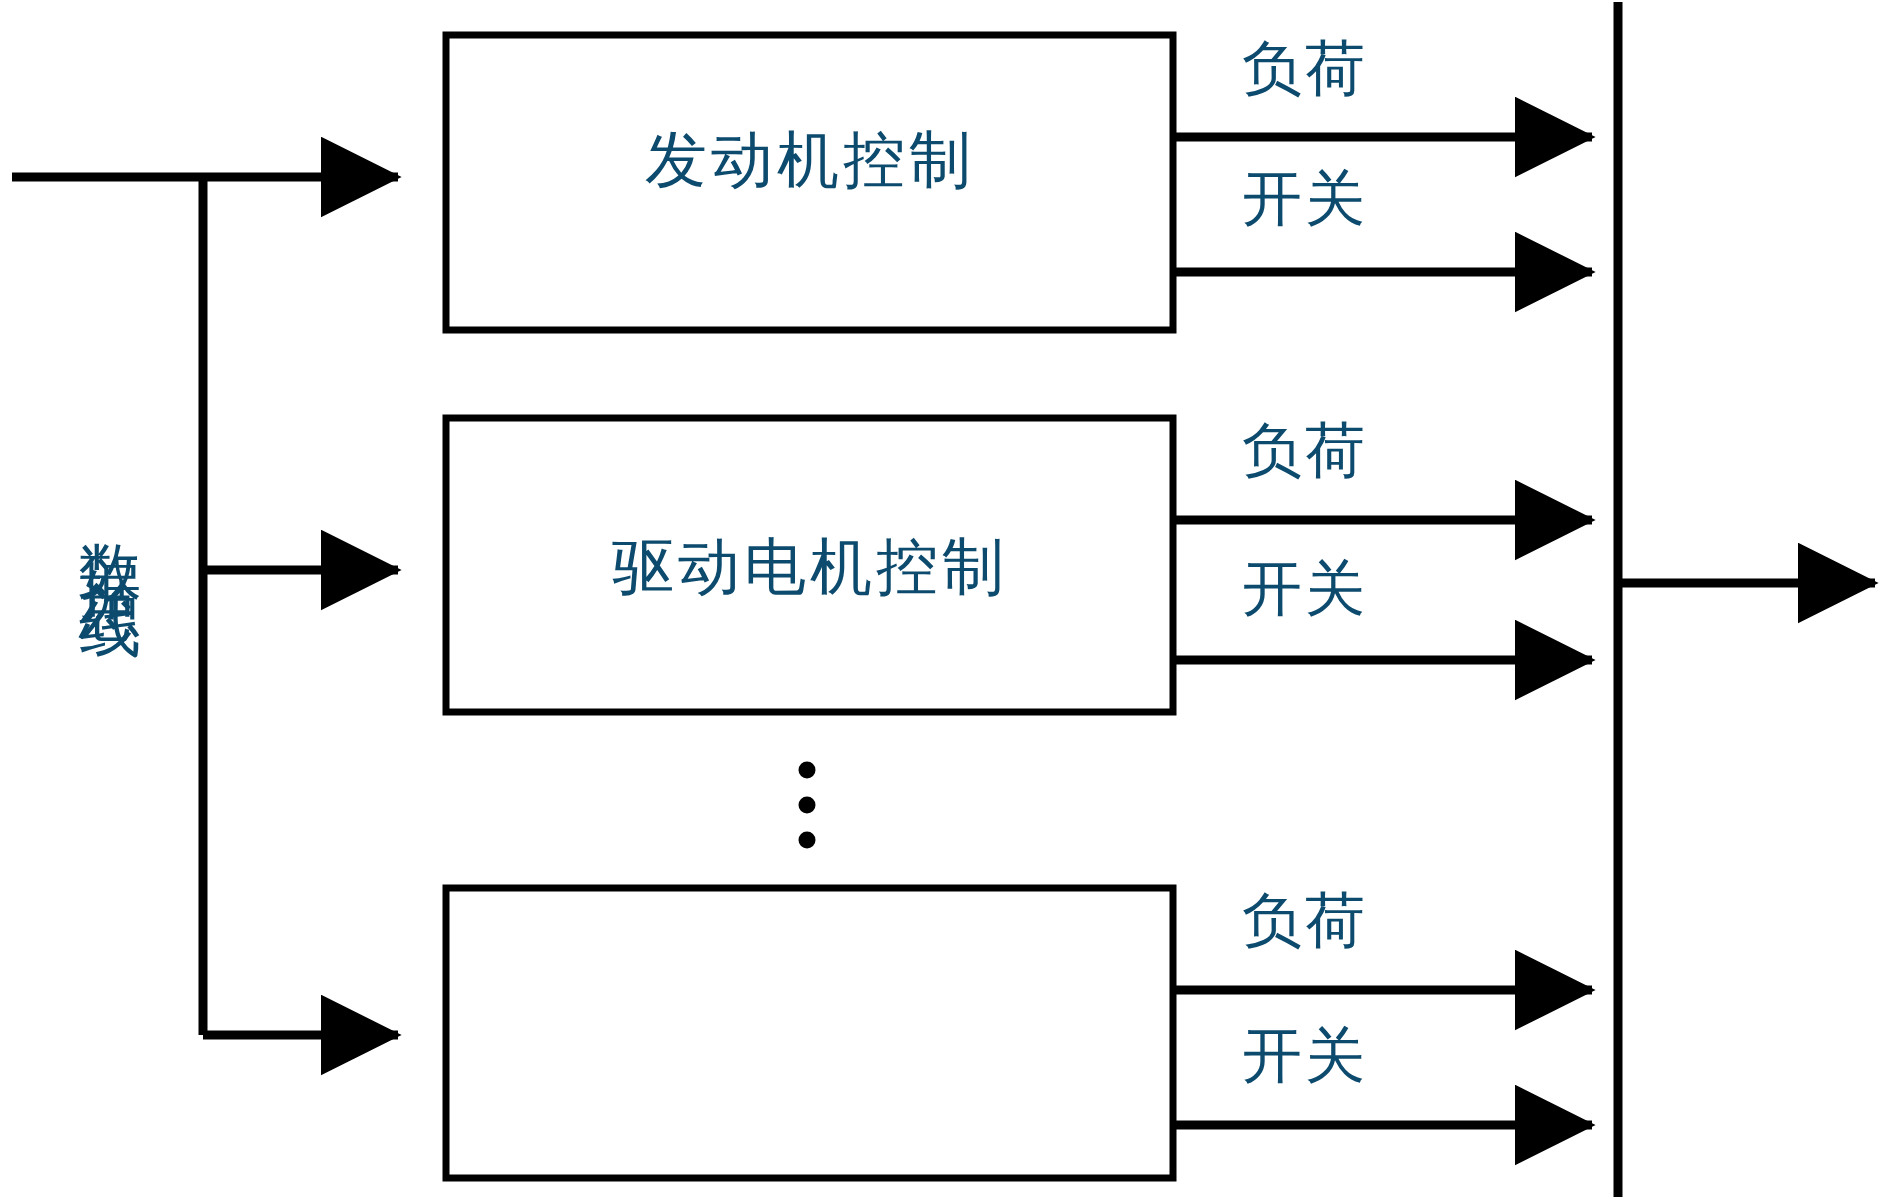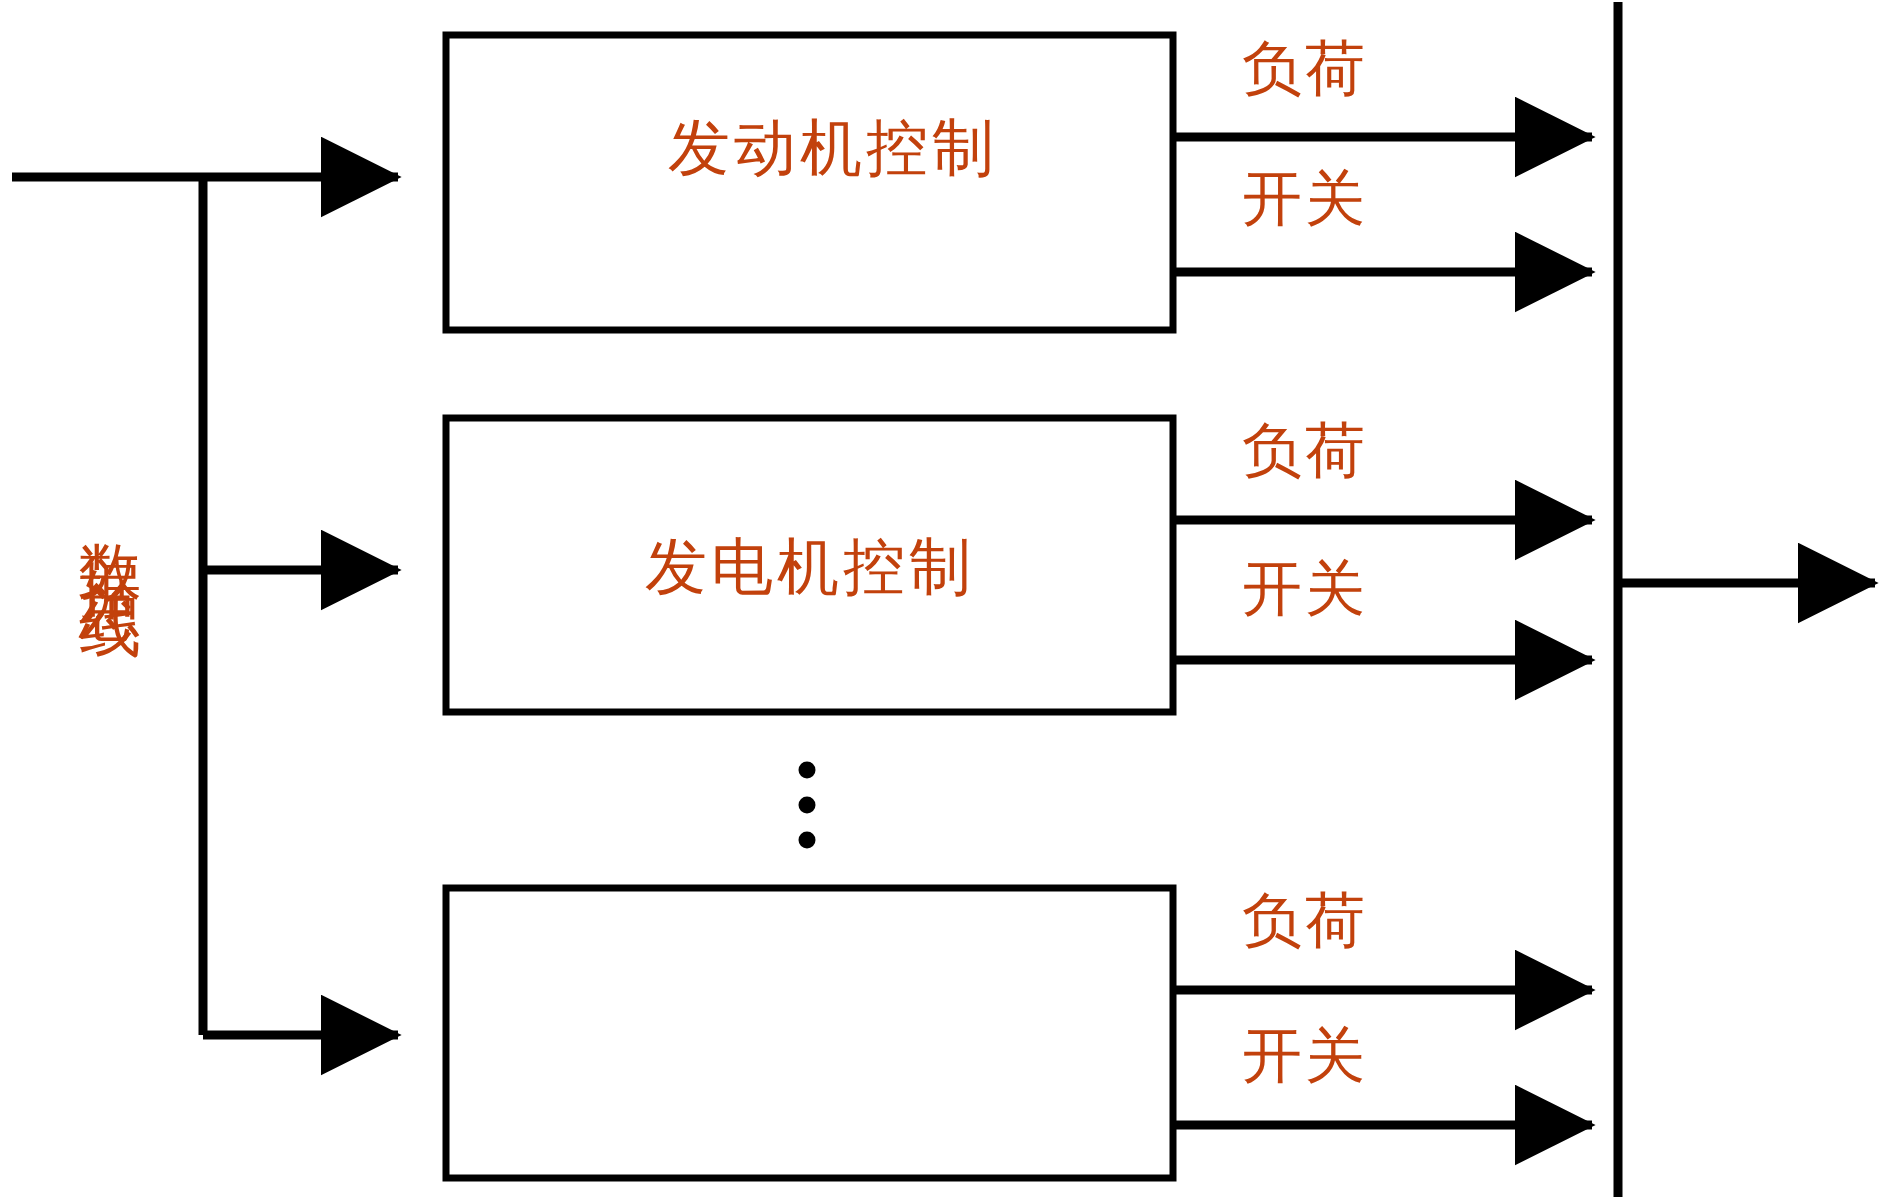--- a/index.html
+++ b/index.html
@@ -17,21 +17,21 @@
   }
   #diagram-svg {
     position: absolute;
     left: 0;
     top: 0;
     width: 1902px;
     height: 1199px;
   }
   .lbl {
     position: absolute;
-    color: #c2410c;
+    color: #0c4a6e;
     font-family: "DejaVu Sans", "Liberation Sans", sans-serif;
     white-space: nowrap;
     line-height: 1;
     user-select: none;
   }
   .block-label {
     font-size: 62px;
     letter-spacing: 4px;
     transform: translate(-50%, -50%);
   }
@@ -93,23 +93,23 @@
     <path d="M 1173 660 L 1592 660" fill="none" stroke="#000000" stroke-width="9" marker-end="url(#arrowhead)"></path>
 
     <path d="M 1173 990 L 1592 990" fill="none" stroke="#000000" stroke-width="9" marker-end="url(#arrowhead)"></path>
     <path d="M 1173 1125 L 1592 1125" fill="none" stroke="#000000" stroke-width="9" marker-end="url(#arrowhead)"></path>
 
     <path d="M 1618 2 L 1618 1197" fill="none" stroke="#000000" stroke-width="9"></path>
 
     <path d="M 1618 583 L 1875 583" fill="none" stroke="#000000" stroke-width="9" marker-end="url(#arrowhead)"></path>
   </svg>
 
-  <div class="lbl block-label" style="left:810px; top:148px;margin-left:23px;">发动机控制</div>
+  <div class="lbl block-label" style="left:810px; top:160px;">发动机控制</div>
 
-  <div class="lbl block-label" style="left:810px; top:567px;">发电机控制</div>
+  <div class="lbl block-label" style="left:810px; top:567px;">驱动电机控制</div>
 
 
   <div class="lbl bus-label" style="left:110px; top:530px;">数据总线</div>
 
   <div class="lbl signal-label" style="left:1305px; top:68px;">负荷</div>
 
   <div class="lbl signal-label" style="left:1305px; top:198px;">开关</div>
 
   <div class="lbl signal-label" style="left:1305px; top:450px;">负荷</div>
 

